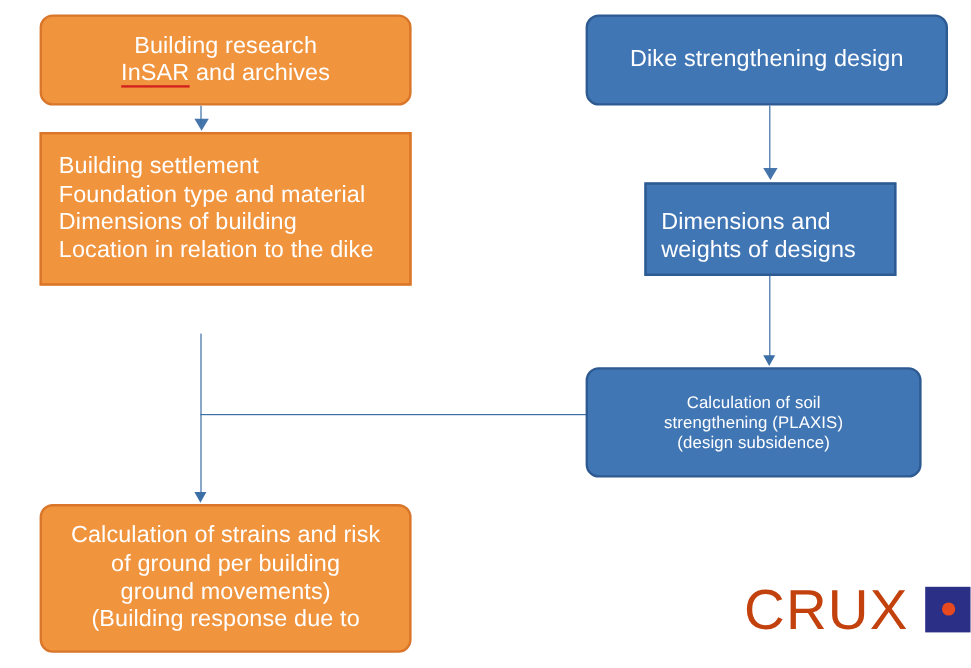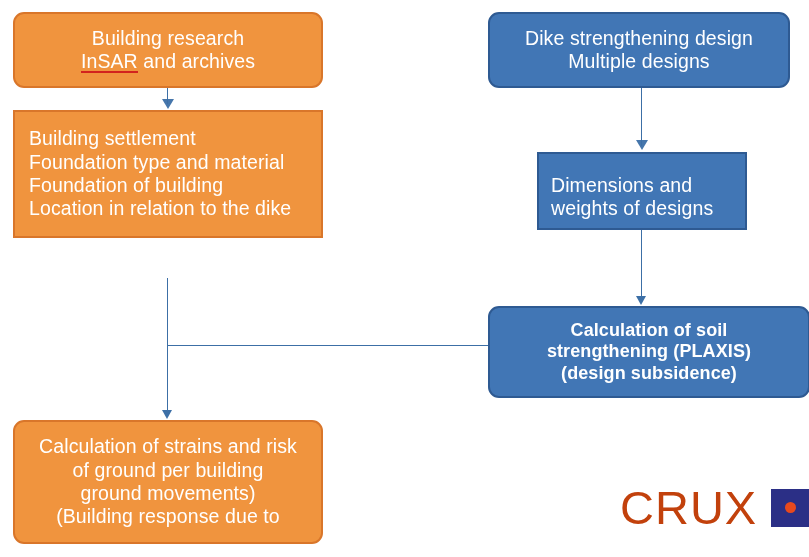--- a/index.html
+++ b/index.html
@@ -29,20 +29,21 @@
     letter-spacing: 0.1px;
   }
   .node .line {
     display: block;
     white-space: pre;
   }
 
   .orange {
     background-color: #F0943E;
     border: 2px solid #D9762A;
+    margin-left: 20px;
   }
   .blue {
     background-color: #4176B5;
     border: 2px solid #2E5A92;
   }
   .rounded {
     border-radius: 11px;
   }
   .square {
     border-radius: 0;
@@ -70,24 +71,23 @@
     left: 488px; top: 12px;   width: 302px; height: 76px;
     font-size: 19.5px;
     padding: 0 8px;
   }
   #node-dimensions-weights {
     left: 537px; top: 152px;  width: 210px; height: 78px;
     font-size: 19.5px;
     padding: 12px 0 0 12px;
   }
   #node-calc-soil {
-    left: 488px; top: 306px;  width: 322px; height: 92px;
-    font-size: 18px;
-    padding: 0 8px;
-    font-weight: bold;
+    left: 488px; top: 306px;  width: 280px; height: 92px;
+    font-size: 14px;
+    padding: 0 8px;
   }
 
   
   .misspelled {
     position: relative;
   }
   .misspelled::after {
     content: "";
     position: absolute;
     left: 0; right: 0; bottom: -1px;
@@ -181,34 +181,33 @@
   <div class="arrowhead" id="arrow-dimensions-to-soil"></div>
 
   <div class="node orange rounded center" id="node-building-research">
     <span class="line">Building research</span>
     <span class="line"><span class="misspelled">InSAR</span><span> and archives</span></span>
   </div>
 
   <div class="node orange square left" id="node-building-settlement">
     <span class="line">Building settlement</span>
     <span class="line">Foundation type and material</span>
-    <span class="line">Foundation of building</span>
+    <span class="line">Dimensions of building</span>
     <span class="line">Location in relation to the dike</span>
   </div>
 
   <div class="node orange rounded center" id="node-calc-strains">
     <span class="line">Calculation of strains and risk</span>
     <span class="line">of ground per building</span>
     <span class="line">ground movements)</span>
     <span class="line">(Building response due to</span>
   </div>
 
   <div class="node blue rounded center" id="node-dike-design">
     <span class="line">Dike strengthening design</span>
-    <span class="line">Multiple designs</span>
   </div>
 
   <div class="node blue square left" id="node-dimensions-weights">
     <span class="line">Dimensions and</span>
     <span class="line">weights of designs</span>
   </div>
 
   <div class="node blue rounded center" id="node-calc-soil">
     <span class="line">Calculation of soil</span>
     <span class="line">strengthening (PLAXIS)</span>

